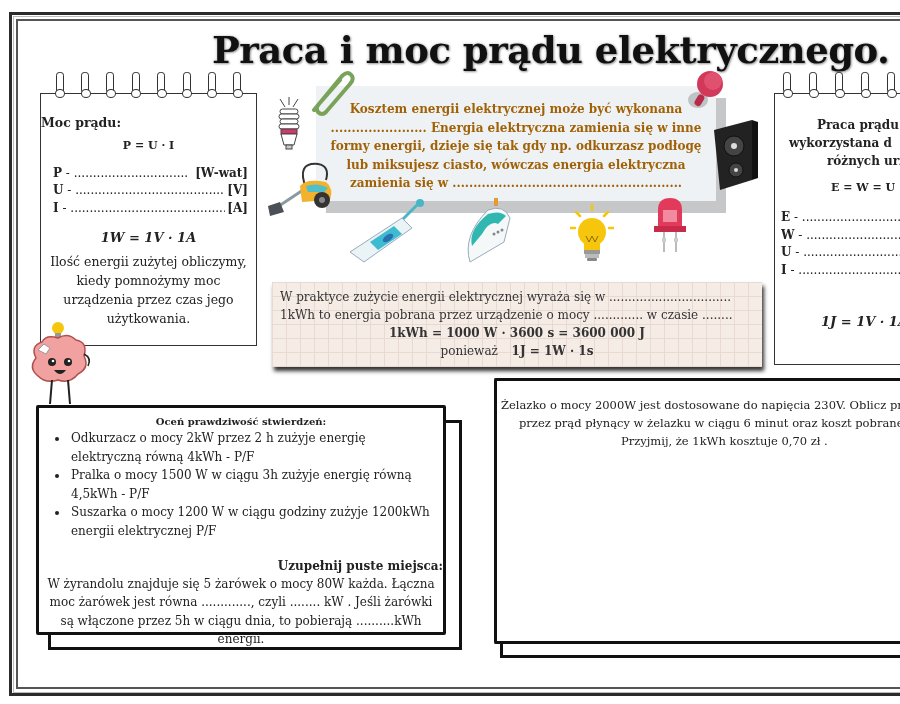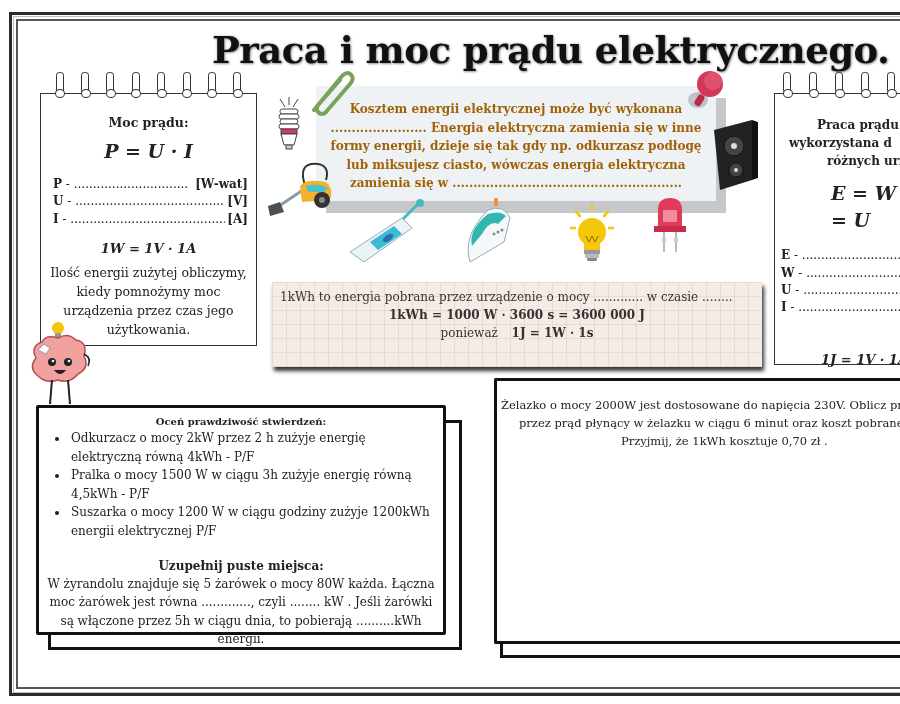--- a/index.html
+++ b/index.html
@@ -21,22 +21,22 @@
   .notebook { position: absolute; background: #fff; border: 1.5px solid #333; }
   .rings { position: absolute; top: -22px; left: 0; right: 0; height: 30px; display: flex; justify-content: space-around; padding: 0 6px; }
   .ring { width: 8px; height: 22px; border: 1.5px solid #333; border-radius: 4px 4px 5px 5px; background: #fff; position: relative; }
   .ring::after { content: ""; position: absolute; left: -1.5px; bottom: -5px; width: 8px; height: 7px; border: 1.5px solid #333; border-radius: 50%; background: #fff; }
   .nb-left { left: 40px; top: 93px; width: 217px; height: 253px; }
   .nb-right { left: 774px; top: 93px; width: 140px; height: 272px; border-right: none; }
 
   .nb-content { font-size: 12.5px; line-height: 1.4; }
   .center { text-align: center; }
   .b { font-weight: bold; }
-  .nb-heading { margin-top: 20px; font-weight: bold; font-size: 12.5px; text-align: center; }
-  .formula { margin-top: 6px; font-weight: bold; font-size: 19px; text-align: center; font-style: italic; }
+  .nb-heading { margin-top: 20px; font-weight: bold; font-size: 12.5px; text-align: left; }
+  .formula { margin-top: 6px; font-weight: bold; font-size: 11px; text-align: center; }
   .deflist { margin: 12px 8px 0 12px; font-size: 12px; line-height: 1.45; }
   .defrow { display: flex; white-space: nowrap; overflow: hidden; }
   .defrow .sym { font-weight: bold; }
   .defrow .dots { flex: 1; overflow: hidden; }
   .defrow .unit { padding-left: 2px; font-weight: bold; }
   .eq-small { margin-top: 12px; font-weight: bold; font-size: 13px; text-align: center; font-style: italic; }
   .para { margin: 6px 8px 0; text-align: center; font-size: 12.5px; line-height: 1.5; }
 
   .nb-right .nb-heading2 { margin-top: 22px; margin-left: 8px; font-weight: bold; font-size: 12px; line-height: 1.5; text-align: left; white-space: nowrap; padding-left: 24px; }
   .nb-right .formula { text-align: left; padding-left: 56px; margin-top: 10px; }
@@ -61,21 +61,21 @@
   .paper { position: absolute; background: #fff; border: 3px solid #111; border-radius: 2px; }
   .paper-back { position: absolute; border: 3px solid #111; background: #fff; }
   .pb-left { left: 48px; top: 420px; width: 414px; height: 230px; }
   .p-left { left: 36px; top: 405px; width: 410px; height: 230px; }
   .pb-right { left: 500px; top: 400px; width: 420px; height: 258px; border-right: none; }
   .p-right { left: 494px; top: 378px; width: 420px; height: 266px; border-right: none; }
 
   .tf-title { margin-top: 8px; text-align: center; font-weight: bold; font-size: 10px; }
   .tf-list { margin: 2px 10px 0 30px; font-size: 12px; line-height: 1.55; }
   .tf-list li { padding-left: 2px; }
-  .fill-title { margin-top: 18px; text-align: center; font-weight: bold; font-size: 12px; }
+  .fill-title { margin-top: 18px; text-align: right; font-weight: bold; font-size: 12px; }
   .fill-text { margin: 2px 6px 0; text-align: center; font-size: 12px; line-height: 1.55; }
   .task-text { margin: 16px 0 0 0; text-align: center; font-size: 11.5px; line-height: 1.55; white-space: nowrap; width: 560px; margin-left: -8px; }
 
   
   .icon { position: absolute; }
 </style>
 </head>
 <body>
 
 <div class="frame-outer"></div>
@@ -241,20 +241,21 @@
   <path d="M2 12 L40 2 L40 62 L8 72 Z" fill="#222"></path>
   <path d="M40 2 L46 4 L46 60 L40 62 Z" fill="#111"></path>
   <circle cx="22" cy="28" r="10" fill="#444" stroke="#111"></circle>
   <circle cx="22" cy="28" r="3" fill="#ddd"></circle>
   <circle cx="24" cy="52" r="7" fill="#444" stroke="#111"></circle>
   <circle cx="24" cy="52" r="2" fill="#ddd"></circle>
 </svg>
 
 <div class="grid-panel">
   <div class="grid-text">
+    <div class="l1">W praktyce zużycie energii elektrycznej wyraża się w ................................</div>
     <div class="l2">1kWh to energia pobrana przez urządzenie o mocy ............. w czasie ........</div>
     <div class="center b">1kWh = 1000 W · 3600 s = 3600 000 J</div>
     <div class="center">
       <span>ponieważ</span>
       <span style="display:inline-block; width:6px"></span>
       <span class="b">1J = 1W · 1s</span>
     </div>
   </div>
 </div>
 

